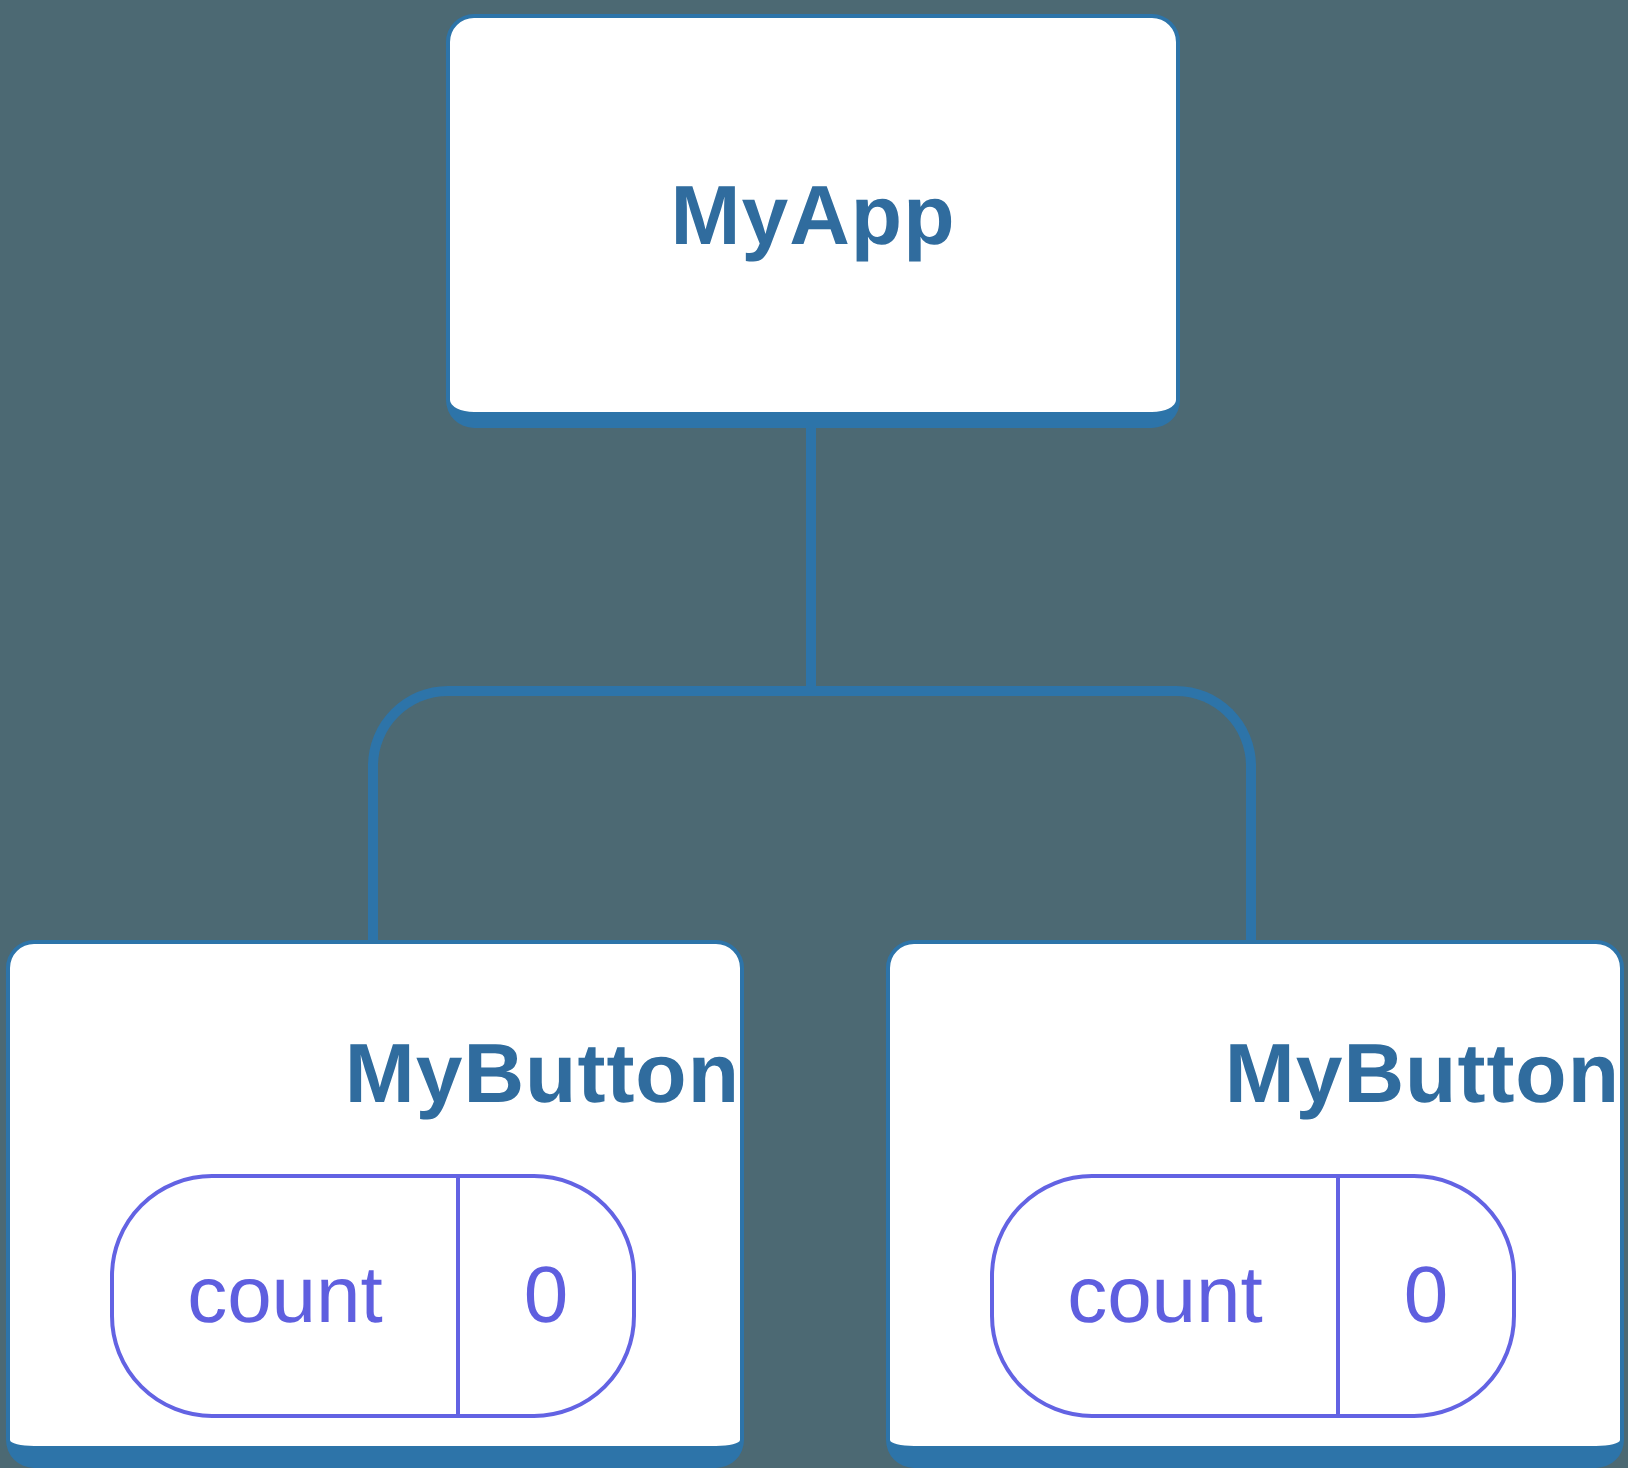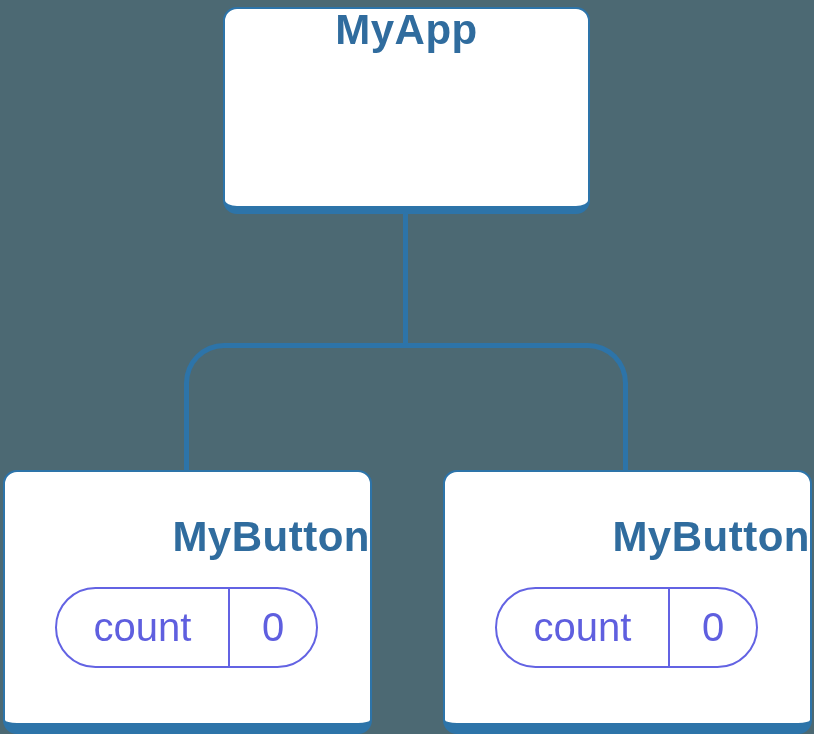--- a/index.html
+++ b/index.html
@@ -24,21 +24,21 @@
   .node {
     position: absolute;
     background: var(--node-fill);
     border: 2px solid var(--node-border-blue);
     border-radius: 14px;
   }
   .node-root {
     left: 223px; top: 7px;
     width: 367px; height: 207px;
     border-bottom: 8px solid var(--node-border-blue);
-    display: flex; justify-content: center;
+    display: flex; align-items: center; justify-content: center;
   }
   .node-label {
     color: var(--node-text-blue);
     font-size: 42px;
     font-weight: 600;
     letter-spacing: 0.5px;
     line-height: 1;
   }
   .stem-center {
     position: absolute;
@@ -63,21 +63,21 @@
   .node-child-left  { left: 3px; }
   .node-child-right { left: 443px; }
   .child-label {
     position: absolute;
     left: 0; right: 0; top: 44px;
     text-align: right;
   }
   .pill {
     position: absolute;
     left: 50px; top: 115px;
-    width: 263px; height: 81px;
+    width: 263px; height: 122px;
     border: 2px solid var(--state-border-purple);
     border-radius: 51px;
     display: flex;
     overflow: hidden;
   }
   .pill-name {
     width: 173px;
     border-right: 2px solid var(--state-border-purple);
     display: flex; align-items: center; justify-content: center;
     color: var(--state-text-purple);

